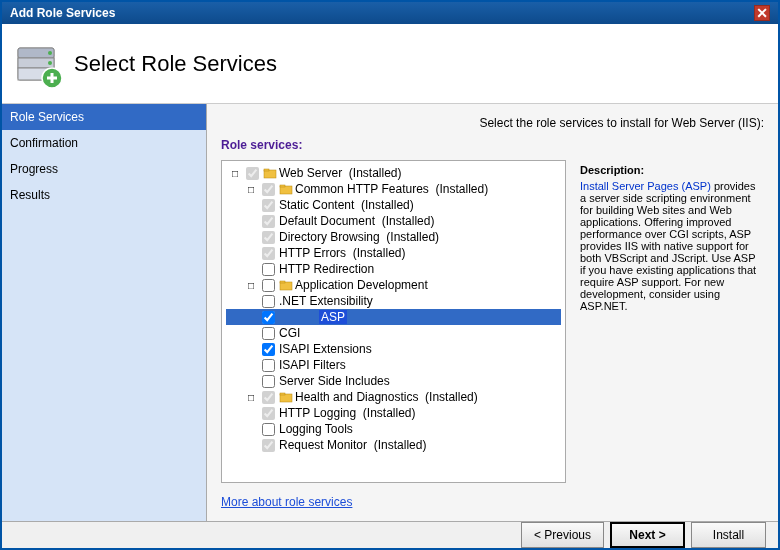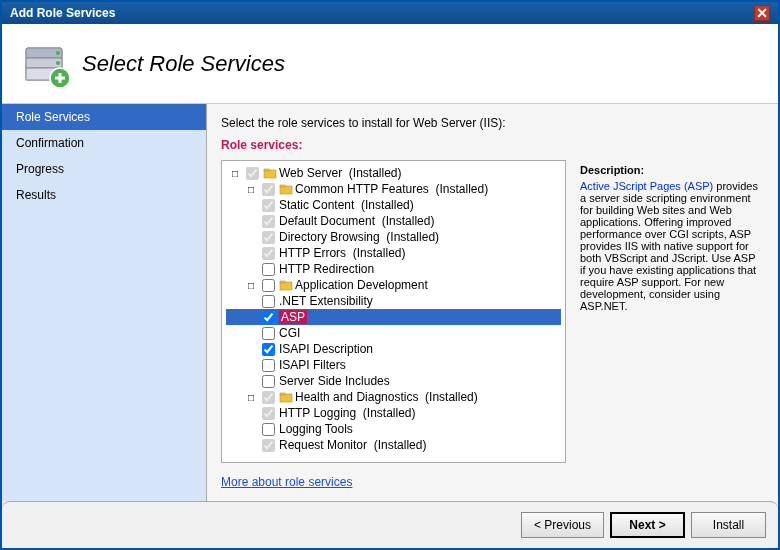--- a/index.html
+++ b/index.html
@@ -42,27 +42,26 @@
       height: 16px;
       display: flex;
       align-items: center;
       justify-content: center;
       background: #C0392B;
       border: 1px solid #922B21;
     }
 
     .header-area {
       background: white;
-      padding: 10px 20px;
+      padding: 10px 12px;
       display: flex;
       align-items: center;
       gap: 12px;
       border-bottom: 1px solid #CCCCCC;
       min-height: 80px;
-      font-style: italic;
     }
 
     .header-title {
       font-size: 22px;
       font-weight: normal;
       color: #000;
     }
 
     .main-content {
       display: flex;
@@ -71,21 +70,21 @@
     }
 
     .sidebar {
       width: 205px;
       background: #D6E4F7;
       border-right: 1px solid #AAAAAA;
       padding: 0;
     }
 
     .sidebar-item {
-      padding: 6px 14px;
+      padding: 6px 8px;
       cursor: pointer;
       font-size: 12px;
       color: #000;
     }
 
     .sidebar-item.active {
       background: #316AC5;
       color: white;
     }
 
@@ -95,26 +94,27 @@
       display: flex;
       flex-direction: column;
       gap: 8px;
       overflow: hidden;
       background: #F5F5F5;
     }
 
     .content-description {
       font-size: 12px;
       color: #000;
+      text-align: right;
     }
 
     .content-label {
       font-size: 12px;
       font-weight: bold;
-      color: #be185d;
+      color: #4c1d95;
     }
 
     .content-panels {
       display: flex;
       flex: 1;
       gap: 8px;
       overflow: hidden;
     }
 
     .tree-panel {
@@ -198,26 +198,25 @@
 
     .more-link a {
       color: #1d4ed8;
       text-decoration: underline;
       cursor: pointer;
     }
 
     .footer {
       background: #F0F0F0;
       border-top: 1px solid #AAAAAA;
-      padding: 10px 12px;
+      padding: 0 12px;
       display: flex;
       justify-content: flex-end;
       gap: 6px;
       align-items: center;
-      border-radius: 8px;
     }
 
     .btn {
       min-width: 75px;
       height: 26px;
       padding: 3px 12px;
       font-size: 12px;
       background: linear-gradient(to bottom, #FAFAFA, #E0E0E0);
       border: 1px solid #888;
       cursor: pointer;
@@ -349,29 +348,29 @@
               </svg>
             <label>Application Development</label>
           </div>
 
           <div class="tree-item indent3">
             <input type="checkbox" style="">
             <label>.NET Extensibility</label>
           </div>
           <div class="tree-item indent3 selected" style="background:#316AC5;">
             <input type="checkbox" checked="" style="">
-            <label style="color:white; background:#be185d;">ASP</label>
+            <label style="color:white; background:#1d4ed8;margin-left:40px;">ASP</label>
           </div>
           <div class="tree-item indent3">
             <input type="checkbox" style="">
             <label>CGI</label>
           </div>
           <div class="tree-item indent3">
             <input type="checkbox" checked="" style="">
-            <label>ISAPI Description</label>
+            <label>ISAPI Extensions</label>
           </div>
           <div class="tree-item indent3">
             <input type="checkbox" style="">
             <label>ISAPI Filters</label>
           </div>
           <div class="tree-item indent3">
             <input type="checkbox" style="">
             <label>Server Side Includes</label>
           </div>
 
@@ -395,21 +394,21 @@
           <div class="tree-item indent3">
             <input type="checkbox" checked="" disabled="" style="">
             <label>Request Monitor&nbsp; (Installed)</label>
           </div>
 
         </div>
 
         <div class="desc-panel">
           <div class="desc-panel-title">Description:</div>
           <div>
-            <a href="#">Active JScript Pages (ASP)</a><span> provides a server side scripting environment for building Web sites and Web applications. Offering improved performance over CGI scripts, ASP provides IIS with native support for both VBScript and JScript. Use ASP if you have existing applications that require ASP support. For new development, consider using ASP.NET.</span>
+            <a href="#">Install Server Pages (ASP)</a><span> provides a server side scripting environment for building Web sites and Web applications. Offering improved performance over CGI scripts, ASP provides IIS with native support for both VBScript and JScript. Use ASP if you have existing applications that require ASP support. For new development, consider using ASP.NET.</span>
           </div>
         </div>
 
       </div>
 
       <div class="more-link">
         <a href="#">More about role services</a>
       </div>
     </div>
   </div>

